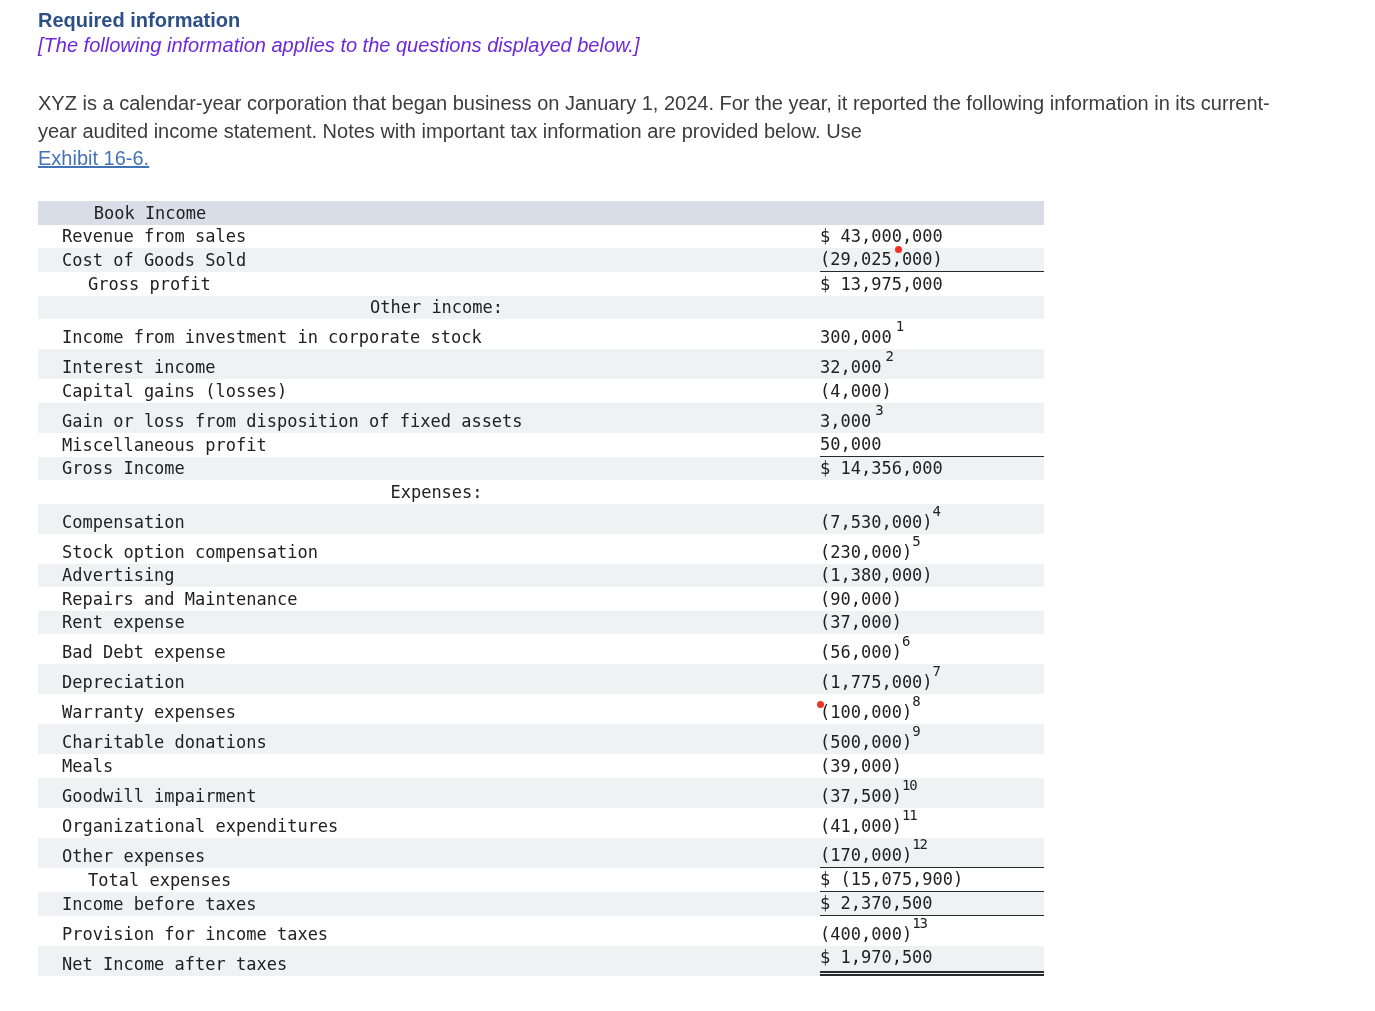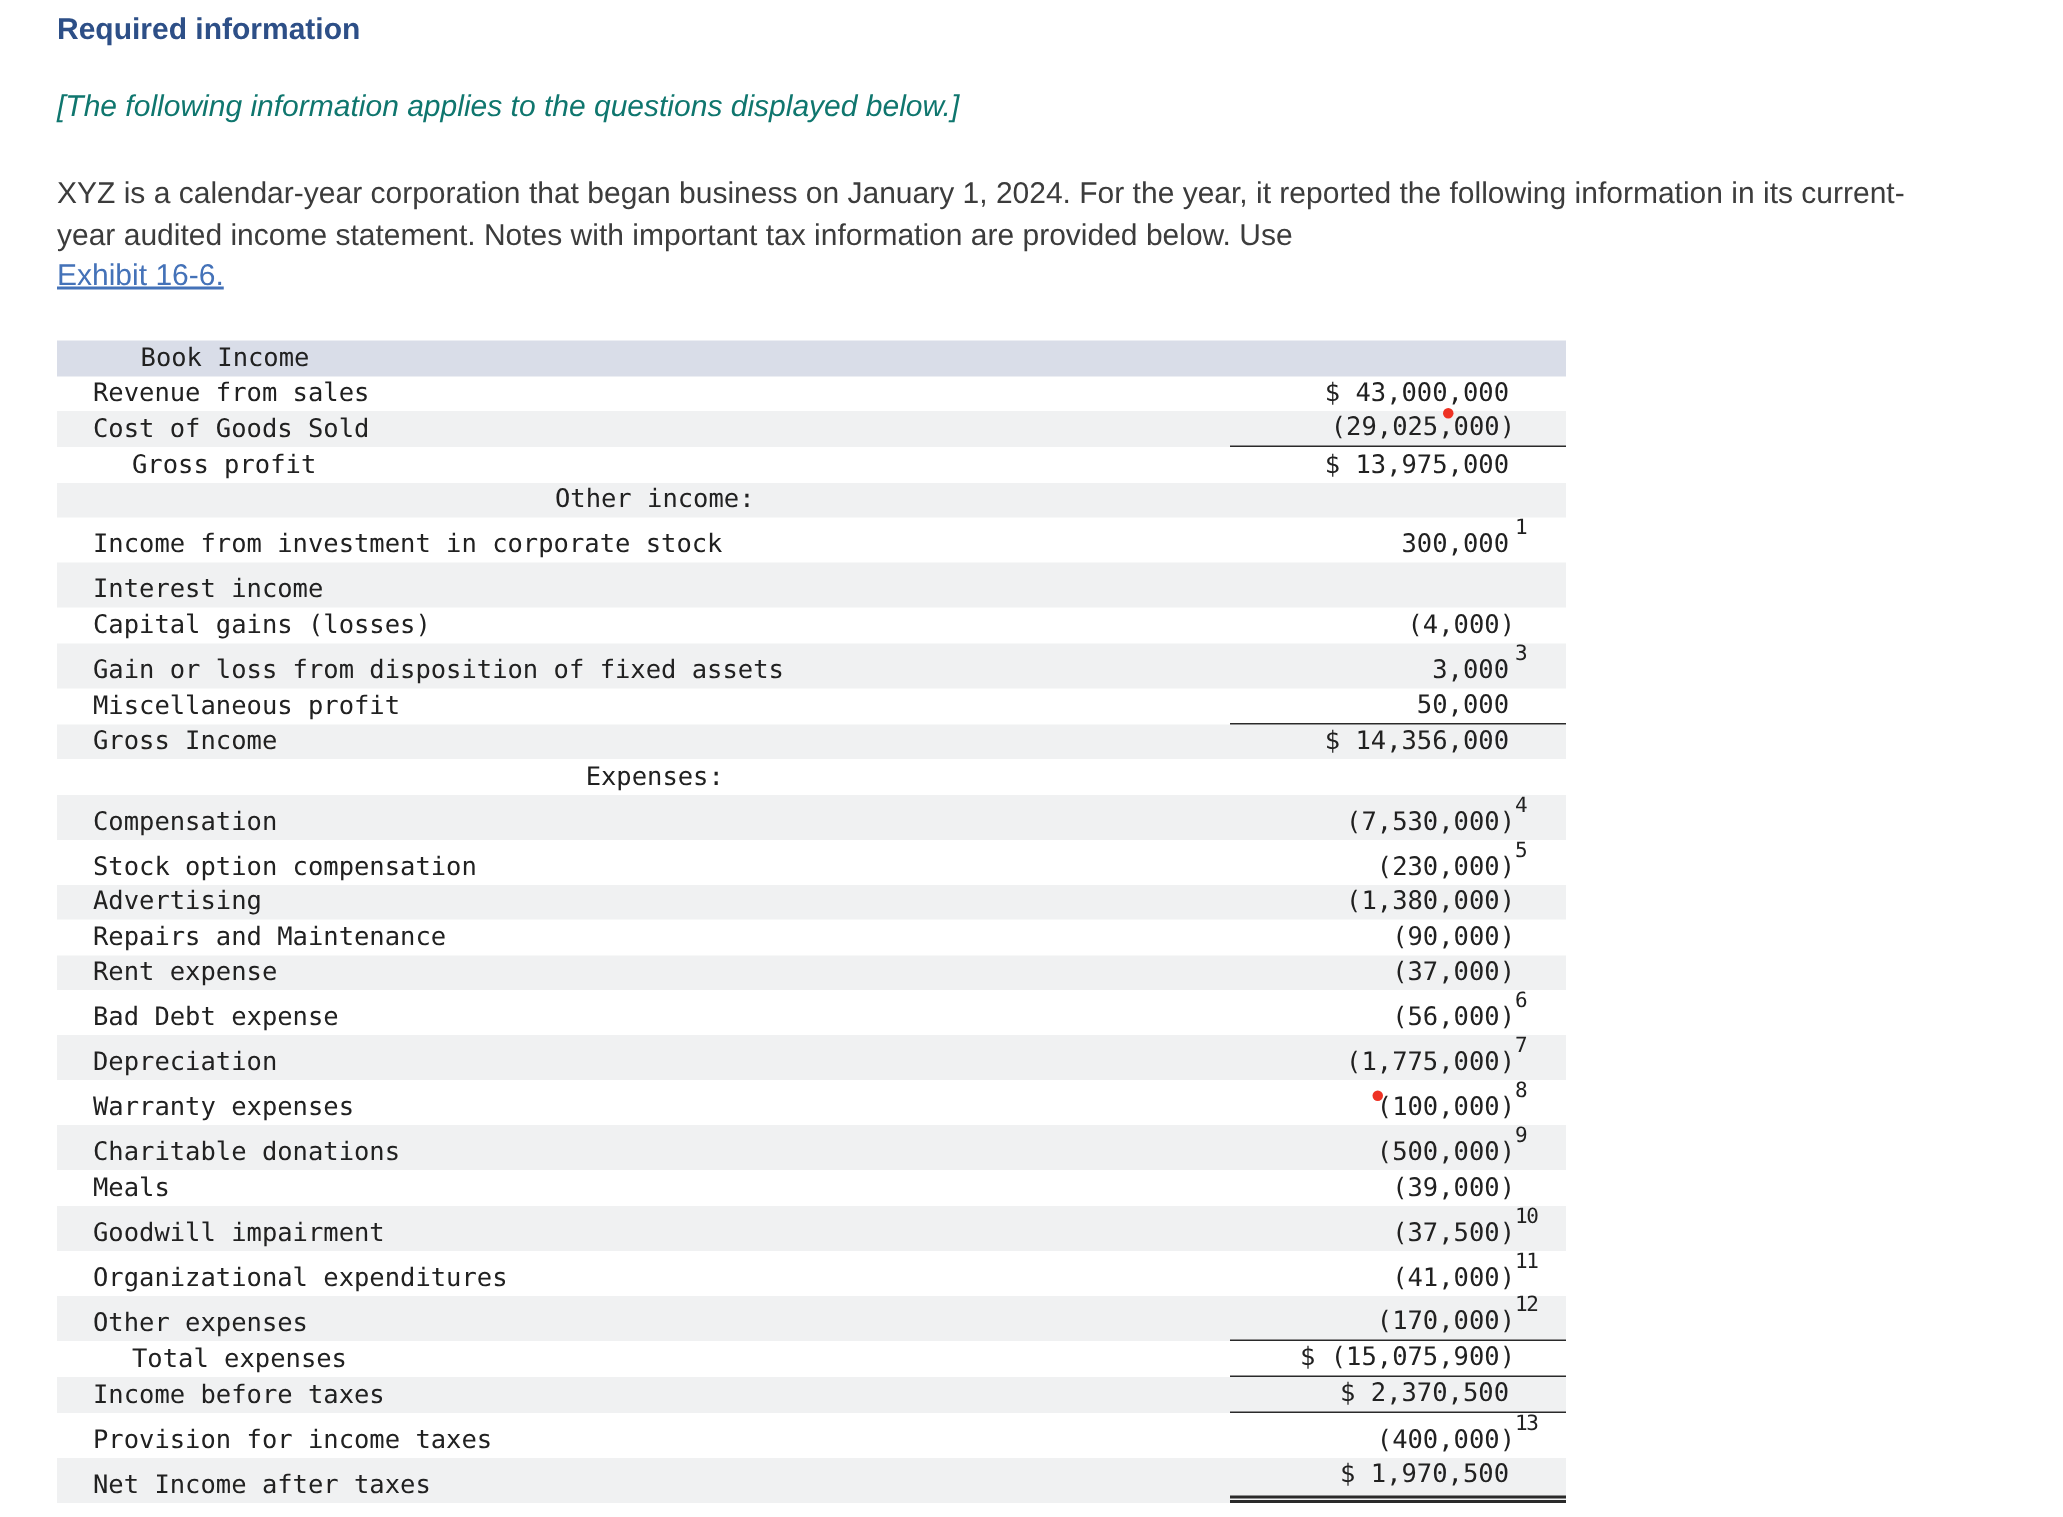--- a/index.html
+++ b/index.html
@@ -19,21 +19,21 @@
     font-family:"Liberation Sans",sans-serif;
     color:var(--body-text);
     overflow:hidden;
   }
   .content{padding:8px 0 0 38px;}
 
   .req-heading{
     font-size:20px;font-weight:700;color:var(--heading);line-height:25px;
   }
   .applies-note{
-    margin-top:26px;font-size:20px;font-style:italic;color:#0f766e;line-height:25px;
+    font-size:20px;font-style:italic;color:#6d28d9;line-height:25px;
   }
   .intro{
     margin-top:32px;width:1250px;font-size:20px;line-height:27.5px;color:var(--body-text);
   }
   .exhibit-link{
     display:block;width:fit-content;color:var(--link);text-decoration:underline;cursor:pointer;
   }
 
   
   .itable{
@@ -54,21 +54,21 @@
 
   .lbl{
     flex:1;align-self:stretch;display:flex;align-items:flex-end;
     padding-left:24px;line-height:23px;white-space:pre;
   }
   .lbl.indent{padding-left:50px;}
   .lbl.center{justify-content:center;padding-left:15px;}
 
   .val{
     width:224px;align-self:stretch;position:relative;
-    display:flex;align-items:flex-end;justify-content:flex-end;
+    display:flex;align-items:flex-end;justify-content:flex-start;
     padding-right:34px;line-height:23px;
   }
   .val.u1{border-bottom:1.5px solid var(--rule);}
   .val.u2{border-bottom:5px double var(--rule);}
   .trow.final .val{padding-bottom:2px;}
 
   .vwrap{position:relative;display:inline-block;white-space:pre;}
   .val.np .vwrap{padding-right:4px;}
   .vsup{
     position:absolute;left:100%;top:-7px;
@@ -123,20 +123,23 @@
           <div class="val"></div>
         </div>
         <div class="trow tall">
           <div class="lbl">Income from investment in corporate stock</div>
           <div class="val np">
             <span class="vwrap">300,000<sup class="vsup">1</sup></span>
           </div>
         </div>
         <div class="trow shade tall">
           <div class="lbl">Interest income</div>
+          <div class="val np">
+            <span class="vwrap">32,000<sup class="vsup">2</sup></span>
+          </div>
         </div>
         <div class="trow">
           <div class="lbl">Capital gains (losses)</div>
           <div class="val">
             <span class="vwrap">(4,000)</span>
           </div>
         </div>
         <div class="trow shade tall">
           <div class="lbl">Gain or loss from disposition of fixed assets</div>
           <div class="val np">

